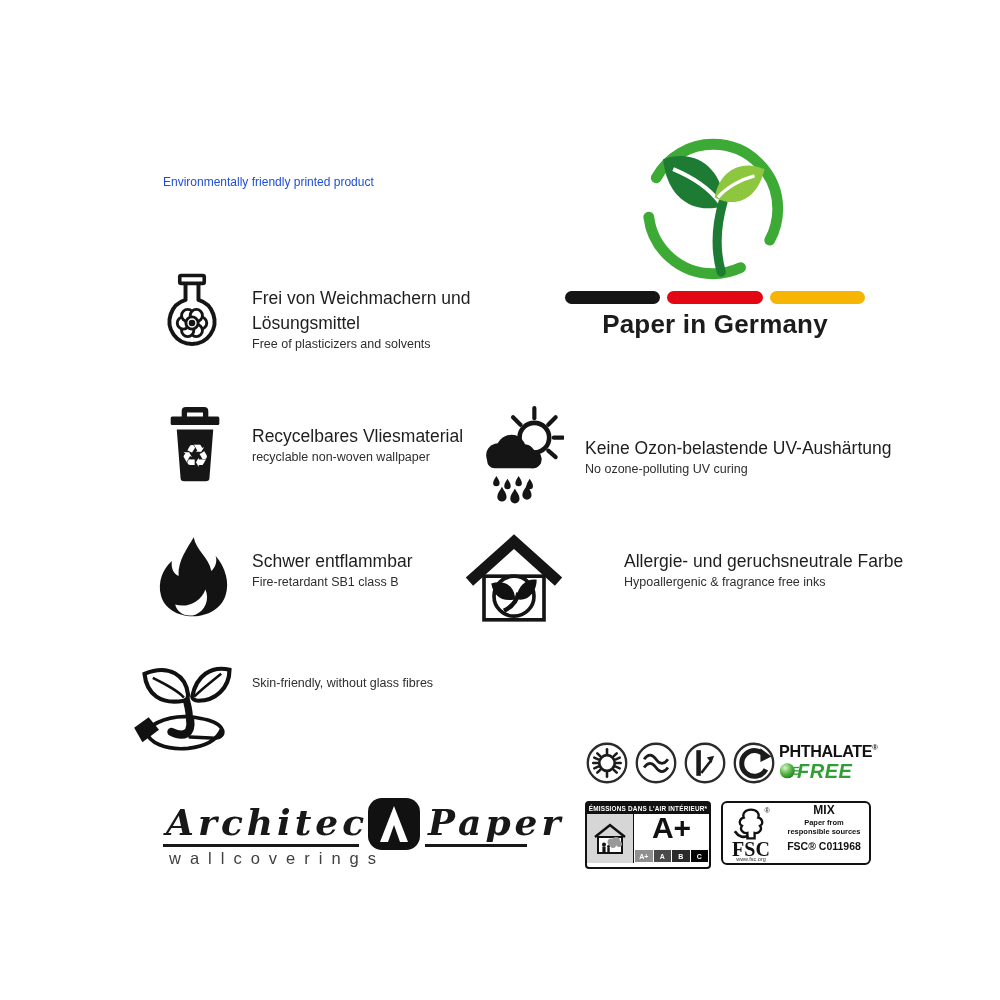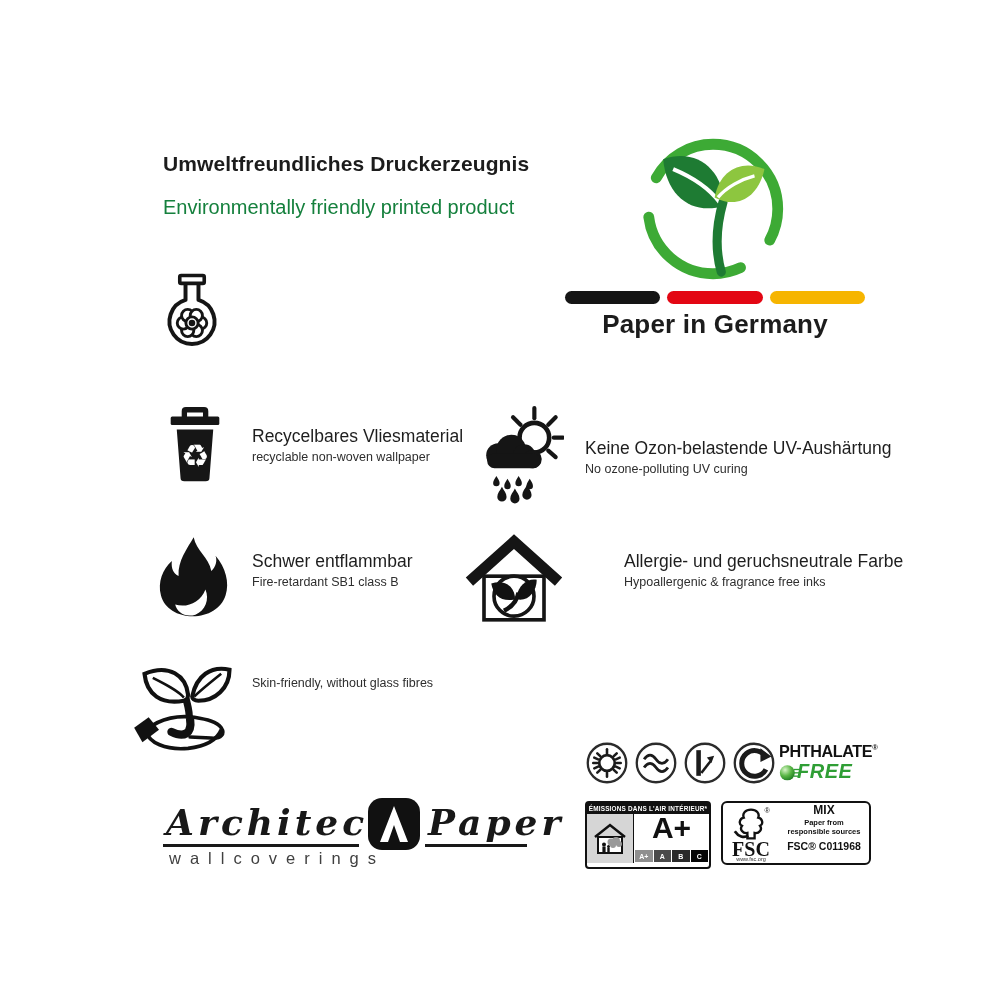--- a/index.html
+++ b/index.html
@@ -1,20 +1,20 @@
 <!DOCTYPE html>
 <html><head>
 <meta charset="utf-8">
 <style>
   html,body{margin:0;padding:0;background:#fff;}
   body{width:1000px;height:1000px;font-family:"Liberation Sans",sans-serif;color:#1c1c1c;}
   .canvas{position:absolute;left:0;top:0;width:1000px;height:1000px;background:#fff;overflow:hidden;}
 
   .title{position:absolute;left:163px;top:152px;font-size:21px;font-weight:700;letter-spacing:.1px;}
-  .subtitle{position:absolute;left:163px;top:196px;font-size:20px;font-weight:400;color:#15803d;}
+  .subtitle{position:absolute;left:163px;top:175px;font-size:12px;font-weight:400;color:#1d4ed8;}
 
   .mig-logo{position:absolute;left:630px;top:126px;width:166px;height:166px;}
   .flag{position:absolute;left:565px;top:291px;width:300px;height:13px;display:flex;gap:7px;}
   .flag span{flex:1;border-radius:7px;}
   .flag .f-black{background:#151515;}
   .flag .f-red{background:#e30613;}
   .flag .f-gold{background:#f6b500;}
   .mig-text{position:absolute;left:555px;top:309px;width:320px;text-align:center;font-size:26px;font-weight:700;letter-spacing:.2px;}
   .f-icon{position:absolute;}
   .f-de{font-size:17.5px;color:#1e1e1e;line-height:25px;}
@@ -46,21 +46,21 @@
   .wallc{position:absolute;left:169px;top:849px;font-size:16.5px;letter-spacing:9px;color:#404040;}
 
   
   .wsym{position:absolute;top:741px;width:44px;height:44px;}
   .ws1{left:585px;} .ws2{left:634px;} .ws3{left:683px;} .ws4{left:732px;}
 
   
   .pht{position:absolute;left:779px;top:742px;width:96px;}
   .pht-top{font-size:17px;font-weight:700;letter-spacing:-.4px;color:#111;transform:scaleX(.95);transform-origin:left;white-space:nowrap;}
   .pht-top sup{font-size:8px;}
-  .pht-bottom{display:flex;align-items:center;margin-top:-2px;}
+  .pht-bottom{display:flex;margin-top:-2px;}
   .pht-globe{width:20px;height:20px;margin-right:-2px;}
   .free{font-size:20px;font-weight:700;font-style:italic;color:#2f9e35;letter-spacing:.5px;}
 
   
   .emis{position:absolute;left:585px;top:801px;width:126px;height:68px;border:2.5px solid #111;border-radius:4px;background:#fff;box-sizing:border-box;}
   .emis-head{background:#111;color:#fff;font-size:6.4px;font-weight:700;text-align:center;padding:2px 0 2px;letter-spacing:.2px;}
   .emis-body{display:flex;height:49px;}
   .emis-house{width:46px;background:#d6d6d6;display:flex;align-items:center;justify-content:center;border-right:1.5px solid #111;}
   .emis-right{flex:1;position:relative;}
   .emis-grade{position:absolute;left:0;right:0;top:-3px;text-align:center;font-size:30px;font-weight:800;color:#111;}
@@ -76,21 +76,20 @@
   .fsc-right{flex:1;text-align:center;padding-top:0;}
   .fsc-mix{font-size:12px;font-weight:700;color:#111;}
   .fsc-desc{font-size:7.5px;font-weight:700;line-height:8.5px;color:#111;margin-top:2px;}
   .fsc-code{font-size:10.5px;font-weight:700;margin-top:4px;color:#111;}
 </style>
 </head>
 <body>
 
 <div class="canvas">
 
-  <div class="title">Umweltfreundliches Druckerzeugnis</div>
   <div class="subtitle">Environmentally friendly printed product</div>
 
   <svg class="mig-logo" viewBox="0 0 200 200">
     <circle cx="100" cy="100" r="78" fill="none" stroke="#3daa35" stroke-width="13" pathLength="100" stroke-dasharray="8 10 30 10 42" stroke-linecap="round"></circle>
     <path d="M40 40 C80 26 112 52 114 96 C76 108 44 86 40 40 Z" fill="#1e7b33"></path>
     <path d="M52 52 C76 62 96 76 108 92" fill="none" stroke="#fff" stroke-width="5"></path>
     <path d="M112 92 C104 120 102 148 110 176" fill="none" stroke="#1e7b33" stroke-width="11" stroke-linecap="round"></path>
     <path d="M162 52 C136 40 108 52 102 86 C128 100 154 88 162 52 Z" fill="#8dc63f"></path>
     <path d="M150 60 C134 64 116 74 106 86" fill="none" stroke="#fff" stroke-width="4"></path>
   </svg>
@@ -171,20 +170,24 @@
 
   <svg class="f-icon i6" width="100" height="94" viewBox="0 4 110 100">
     <rect x="22" y="52" width="66" height="48" fill="#fff" stroke="#151515" stroke-width="4"></rect>
     <path d="M6 58 L55 14 L104 58" fill="none" stroke="#151515" stroke-width="12"></path>
     <circle cx="55" cy="74" r="22" fill="none" stroke="#151515" stroke-width="4"></circle>
     <path d="M54 78 C40 80 32 72 30 60 C44 56 54 62 56 74 C56 77 56 78 54 78 Z" fill="#111"></path>
     <path d="M58 74 C60 62 70 54 80 56 C80 68 72 78 62 78 C59 78 58 76 58 74 Z" fill="#111"></path>
     <path d="M44 90 C52 86 58 81 60 70" fill="none" stroke="#111" stroke-width="5"></path>
   </svg>
 
+  <div class="ft-text t1">
+    <div class="f-de">Frei von Weichmachern und Lösungsmittel</div>
+    <div class="f-en">Free of plasticizers and solvents</div>
+  </div>
   <div class="ft-text t2">
     <div class="f-de">Recycelbares Vliesmaterial</div>
     <div class="f-en">recyclable non-woven wallpaper</div>
   </div>
   <div class="ft-text t3">
     <div class="f-de">Schwer entflammbar</div>
     <div class="f-en">Fire-retardant SB1 class B</div>
   </div>
   <div class="ft-text t4">
     <div class="f-en">Skin-friendly, without glass fibres</div>

